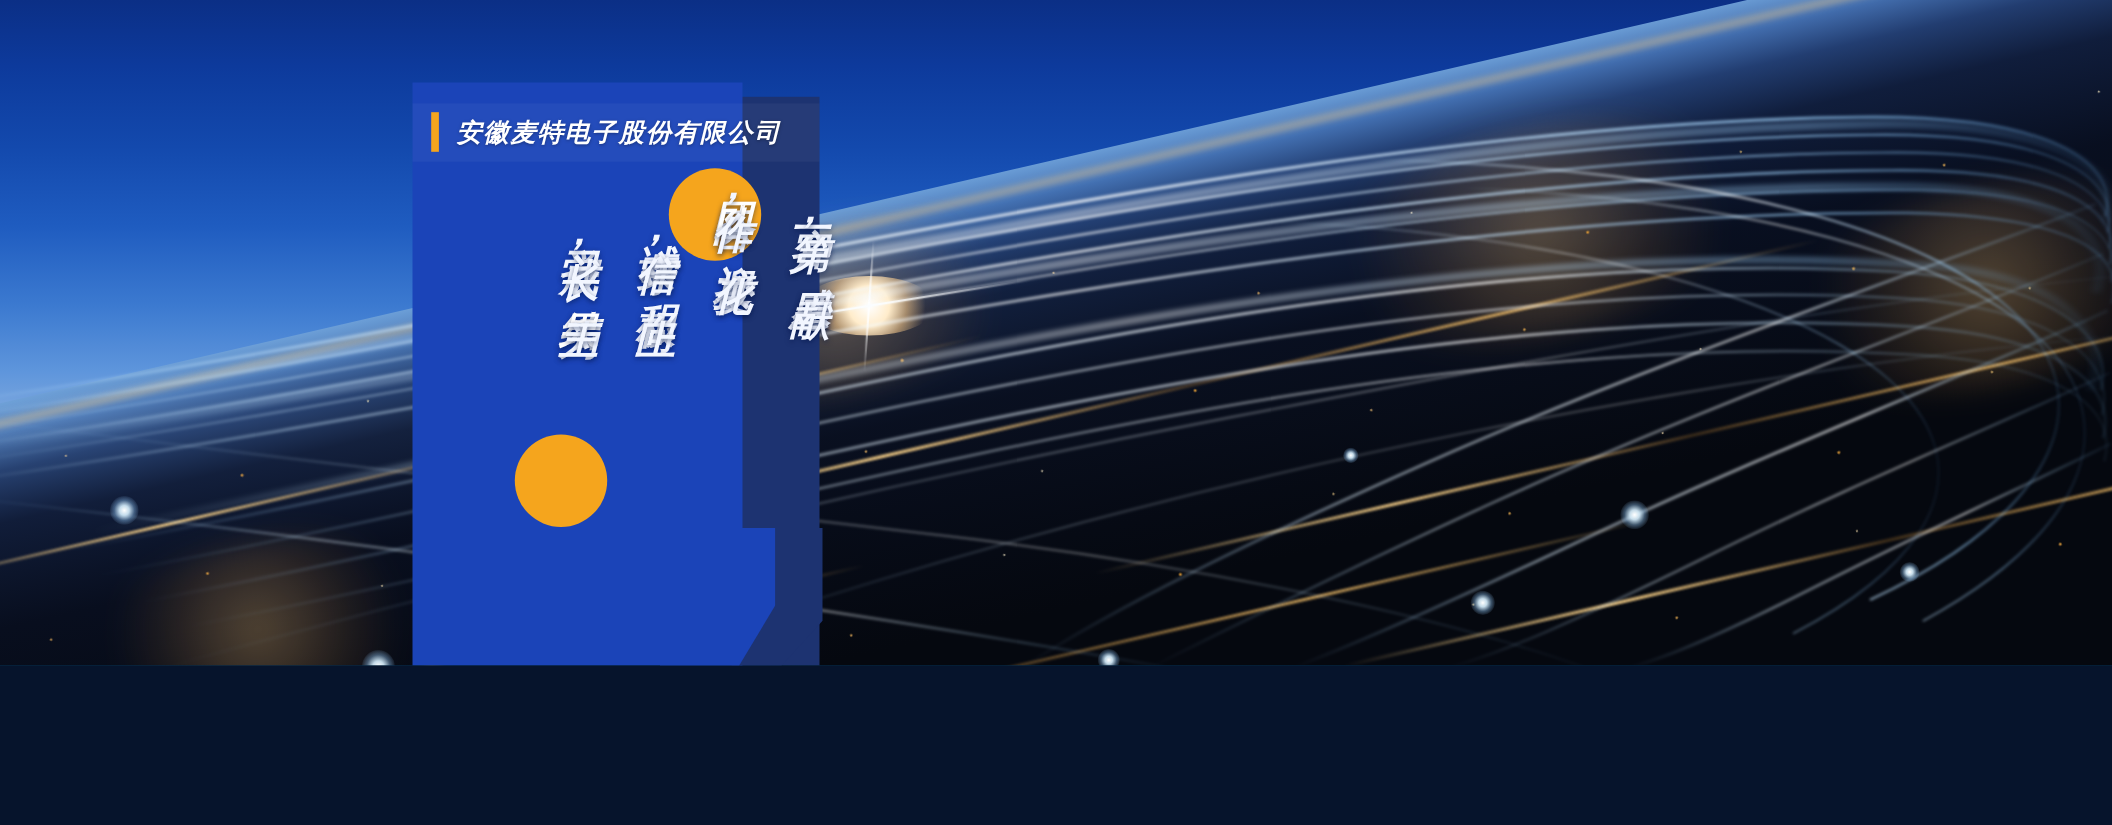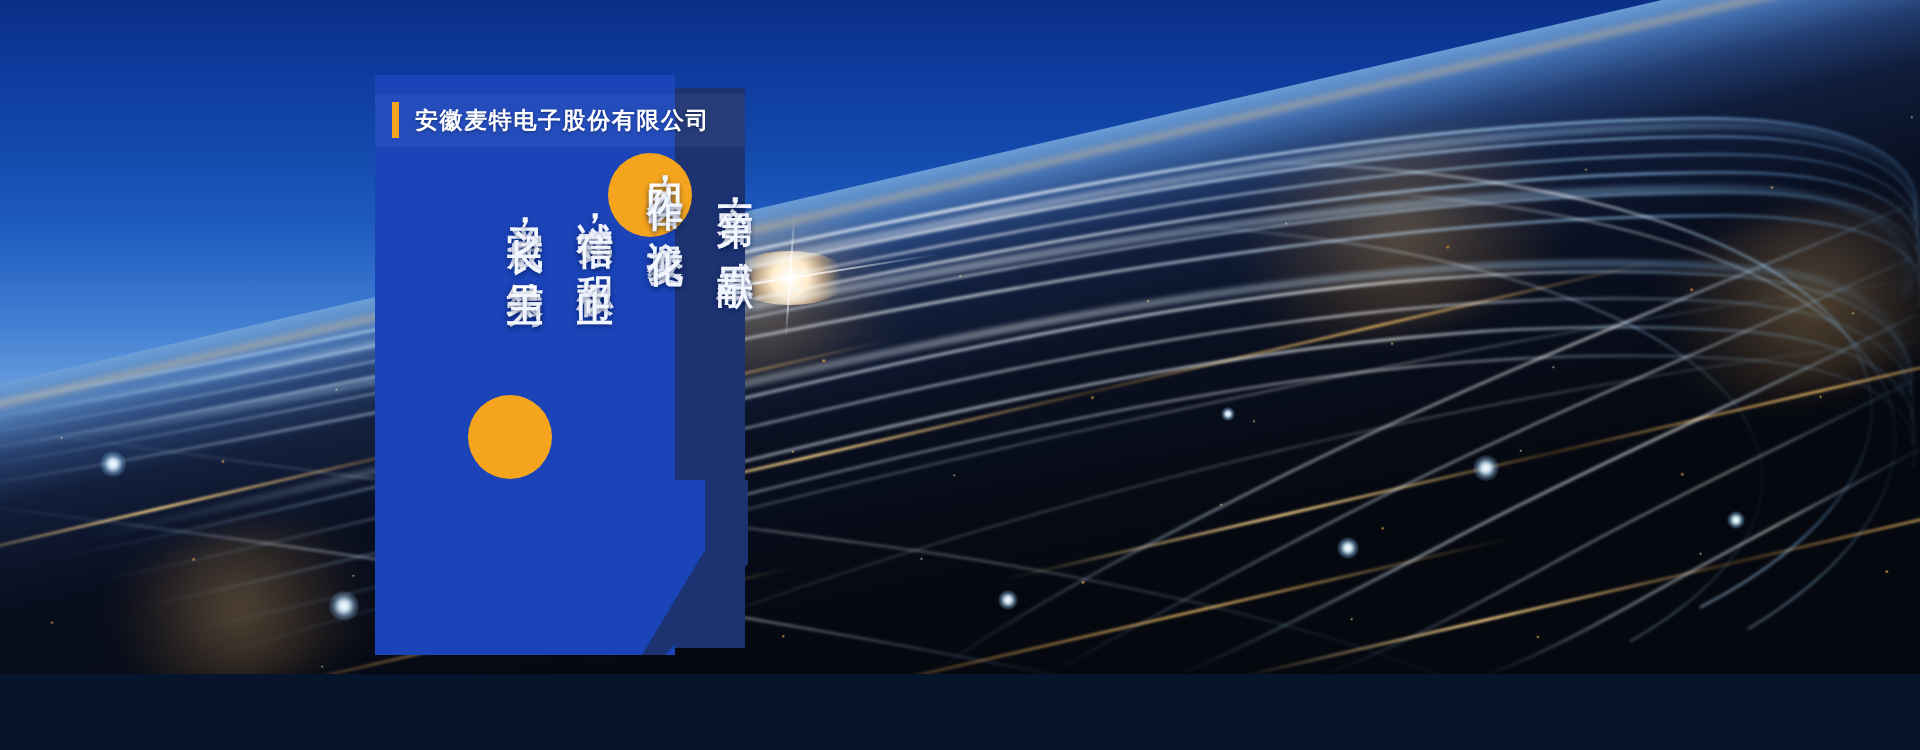--- a/index.html
+++ b/index.html
@@ -1,20 +1,21 @@
 <!DOCTYPE html>
 <html><head>
 <meta charset="utf-8">
 <style>
   html,body{margin:0;padding:0;background:#06142c;}
   body{font-family:"Liberation Sans","DejaVu Sans",sans-serif;}
 
   #stage{
-    position:relative;width:1920px;height:674px;overflow:hidden;
+    position:relative;width:1920px;height:605px;overflow:hidden;
     background:#0369a1;
+    font-style:italic;
   }
 
   
   .layer{position:absolute;inset:0;}
 
   
   .sky{
     background:
       linear-gradient(180deg,
         #0b2f86 0%,

